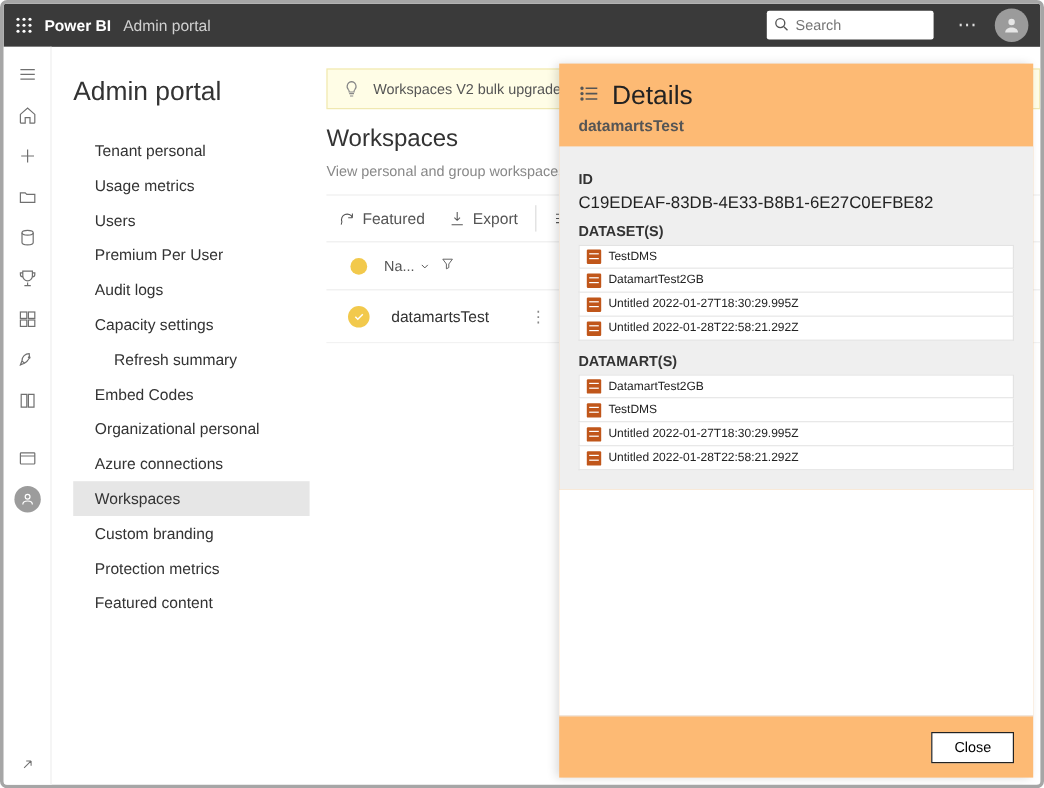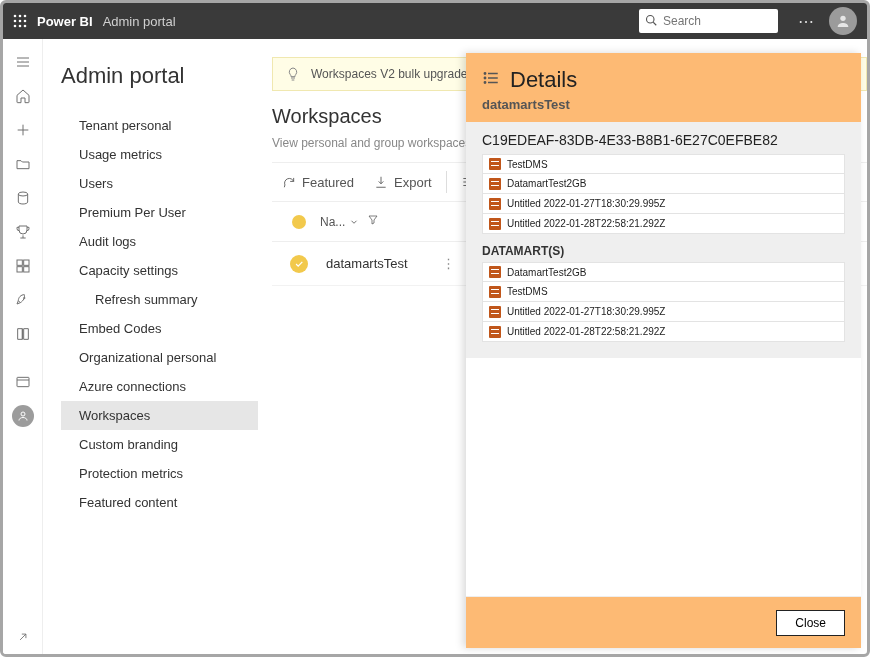--- a/index.html
+++ b/index.html
@@ -283,21 +283,23 @@
             <line x1="8" y1="18" x2="21" y2="18"></line>
             <circle cx="4" cy="6" r="1"></circle>
             <circle cx="4" cy="12" r="1"></circle>
             <circle cx="4" cy="18" r="1"></circle>
           </svg></span>
       <h2>Details</h2>
     </div>
     <div class="d-sub">datamartsTest</div>
   </div>
   <div class="d-body">
+    <div class="lbl">ID</div>
     <div class="idval">C19EDEAF-83DB-4E33-B8B1-6E27C0EFBE82</div>
+    <div class="lbl">DATASET(S)</div>
     <div id="datasets-list">
         <div class="listitem">
           <span class="li-icon"></span>
           <span>TestDMS</span>
         </div>
         <div class="listitem">
           <span class="li-icon"></span>
           <span>DatamartTest2GB</span>
         </div>
         <div class="listitem">

